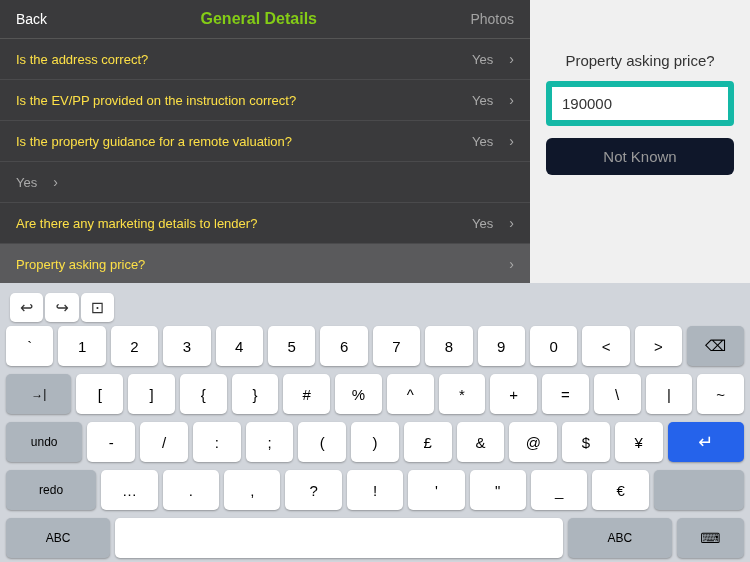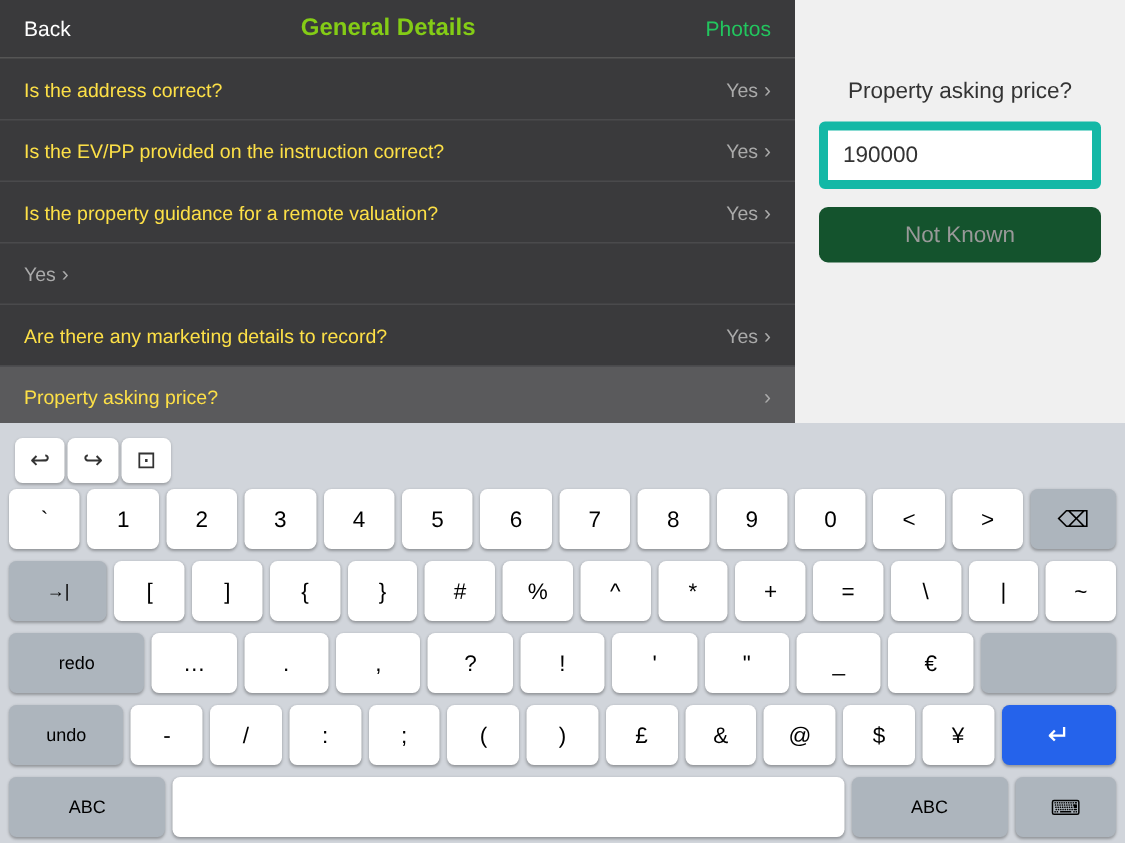--- a/index.html
+++ b/index.html
@@ -10,36 +10,36 @@
     
     .top-section { display: flex; flex: 1; overflow: hidden; }
 
     
     .left-panel { width: 530px; background: #3a3a3c; display: flex; flex-direction: column; overflow: hidden; }
 
     
     .header { display: flex; align-items: center; justify-content: space-between; padding: 10px 16px; background: #3a3a3c; border-bottom: 1px solid #555; }
     .header-back { color: #fff; font-size: 14px; cursor: pointer; }
     .header-title { color: #84cc16; font-size: 16px; font-weight: 600; }
-    .header-photos { color: #22c55e; font-size: 14px; }
+    .header-photos { color: #a3a3a3; font-size: 14px; }
 
     
     .form-rows { flex: 1; overflow-y: auto; }
     .form-row { display: flex; align-items: center; justify-content: space-between; padding: 12px 16px; border-bottom: 1px solid #4a4a4c; cursor: pointer; }
     .form-row.active { background: #5a5a5c; }
     .form-row-label { color: #fde047; font-size: 13px; }
-    .form-row-right { display: flex; align-items: center; gap: 4px; }
+    .form-row-right { display: flex; align-items: center; gap: 16px; }
     .form-row-value { color: #aaa; font-size: 13px; }
     .chevron { color: #aaa; font-size: 14px; }
 
     
     .right-panel { width: 220px; background: #f0f0f0; display: flex; flex-direction: column; align-items: center; padding: 20px 16px; gap: 12px; }
     .right-panel-title { color: #333; font-size: 15px; font-weight: 500; text-align: center; margin-top: 10px; }
     .price-input { width: 100%; border: 6px solid #14b8a6; border-radius: 4px; padding: 8px 10px; font-size: 15px; color: #333; background: #fff; outline: none; }
-    .not-known-btn { width: 100%; padding: 10px; background: #14532d; border: none; border-radius: 6px; color: #999; font-size: 15px; cursor: pointer; text-align: center; }
+    .not-known-btn { width: 100%; padding: 10px; background: #0f172a; border: none; border-radius: 6px; color: #999; font-size: 15px; cursor: pointer; text-align: center; }
 
     
     .keyboard-area { background: #d1d5db; padding: 6px 4px 4px 4px; }
 
     
     .kb-toolbar { display: flex; align-items: center; gap: 2px; padding: 4px 6px 4px 6px; background: #d1d5db; }
     .kb-toolbar-btn { background: #fff; border: none; border-radius: 5px; padding: 5px 10px; font-size: 16px; cursor: pointer; color: #333; box-shadow: 0 1px 2px rgba(0,0,0,0.25); }
 
     
     .kb-rows { display: flex; flex-direction: column; gap: 8px; padding: 0 2px; }
@@ -93,21 +93,21 @@
         </div>
 
         <div class="form-row">
           <div class="form-row-right">
             <span class="form-row-value">Yes</span>
             <span class="chevron">›</span>
           </div>
         </div>
 
         <div class="form-row">
-          <span class="form-row-label">Are there any marketing details to record?</span>
+          <span class="form-row-label">Are there any marketing details to lender?</span>
           <div class="form-row-right">
             <span class="form-row-value">Yes</span>
             <span class="chevron">›</span>
           </div>
         </div>
 
         <div class="form-row active">
           <span class="form-row-label">Property asking price?</span>
           <div class="form-row-right">
             <span class="chevron">›</span>
@@ -163,50 +163,50 @@
         <div class="key key-std">^</div>
         <div class="key key-std">*</div>
         <div class="key key-std">+</div>
         <div class="key key-std">=</div>
         <div class="key key-std">\</div>
         <div class="key key-std">|</div>
         <div class="key key-std">~</div>
       </div>
 
       <div class="kb-row">
-        <div class="key key-dark" style="flex:1.6; font-size:12px;">redo</div>
-        <div class="key key-std">…</div>
-        <div class="key key-std">.</div>
-        <div class="key key-std">,</div>
-        <div class="key key-std">?</div>
-        <div class="key key-std">!</div>
-        <div class="key key-std">'</div>
-        <div class="key key-std">"</div>
-        <div class="key key-std">_</div>
-        <div class="key key-std">€</div>
-        <div class="key key-dark" style="flex:1.6;"></div>
-      </div>
-
-      <div class="kb-row">
         <div class="key key-dark" style="flex:1.6; font-size:12px;">undo</div>
         <div class="key key-std">-</div>
         <div class="key key-std">/</div>
         <div class="key key-std">:</div>
         <div class="key key-std">;</div>
         <div class="key key-std">(</div>
         <div class="key key-std">)</div>
         <div class="key key-std">£</div>
         <div class="key key-std">&amp;</div>
         <div class="key key-std">@</div>
         <div class="key key-std">$</div>
         <div class="key key-std">¥</div>
         <div class="key key-blue" style="flex:1.6; font-size:18px;">↵</div>
       </div>
 
       <div class="kb-row">
+        <div class="key key-dark" style="flex:1.6; font-size:12px;">redo</div>
+        <div class="key key-std">…</div>
+        <div class="key key-std">.</div>
+        <div class="key key-std">,</div>
+        <div class="key key-std">?</div>
+        <div class="key key-std">!</div>
+        <div class="key key-std">'</div>
+        <div class="key key-std">"</div>
+        <div class="key key-std">_</div>
+        <div class="key key-std">€</div>
+        <div class="key key-dark" style="flex:1.6;"></div>
+      </div>
+
+      <div class="kb-row">
         <div class="key key-dark" style="flex:1.4; font-size:12px;">ABC</div>
         <div class="key" style="flex:6;"></div>
         <div class="key key-dark" style="flex:1.4; font-size:12px;">ABC</div>
         <div class="key key-dark" style="flex:0.9; font-size:14px;">⌨</div>
       </div>
     </div>
   </div>
 </div>
 
 </body></html>

